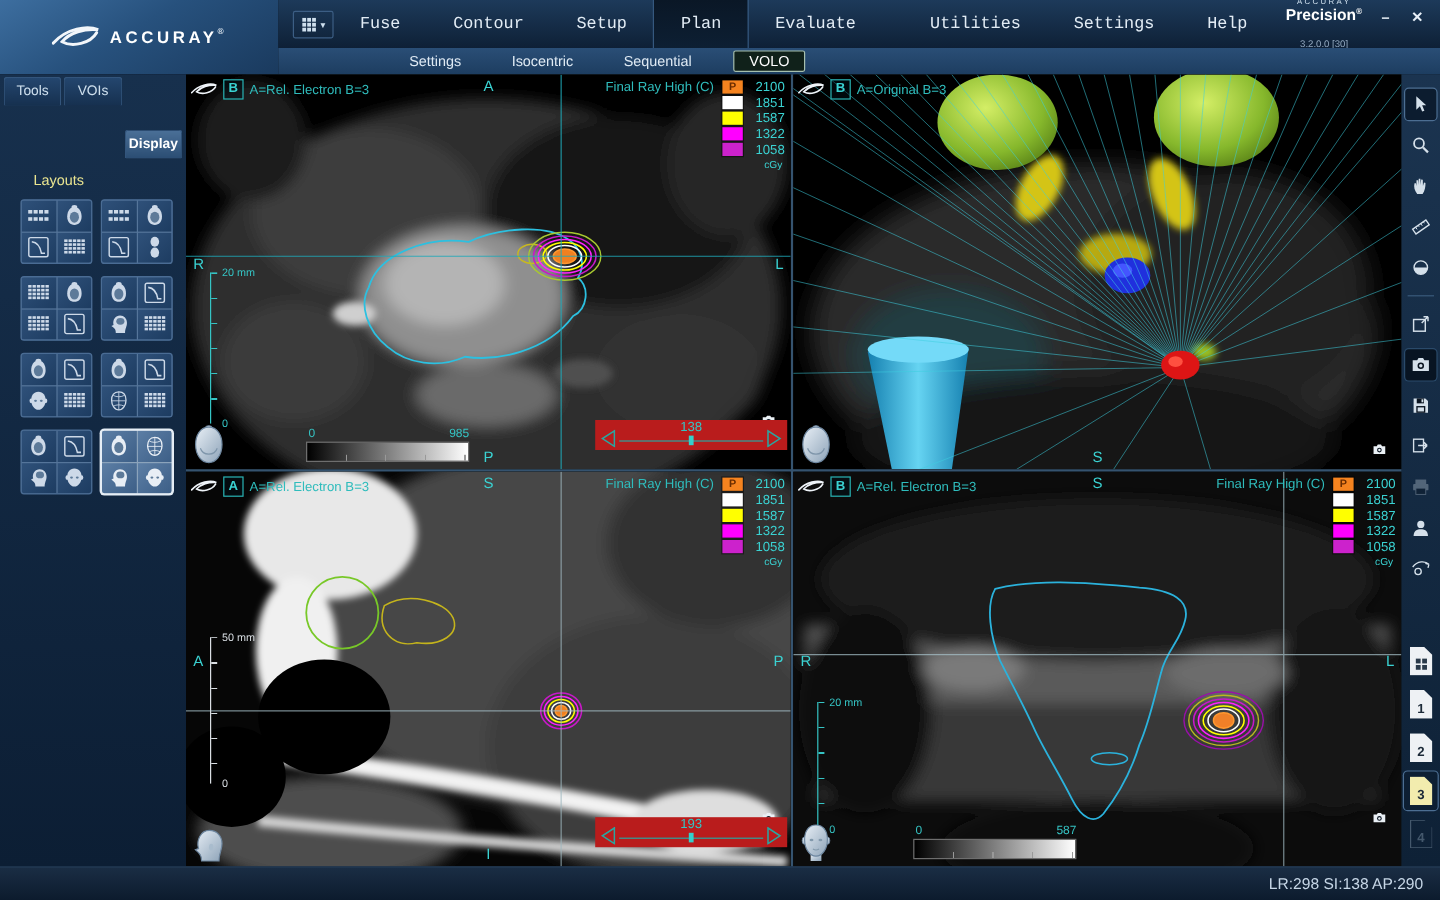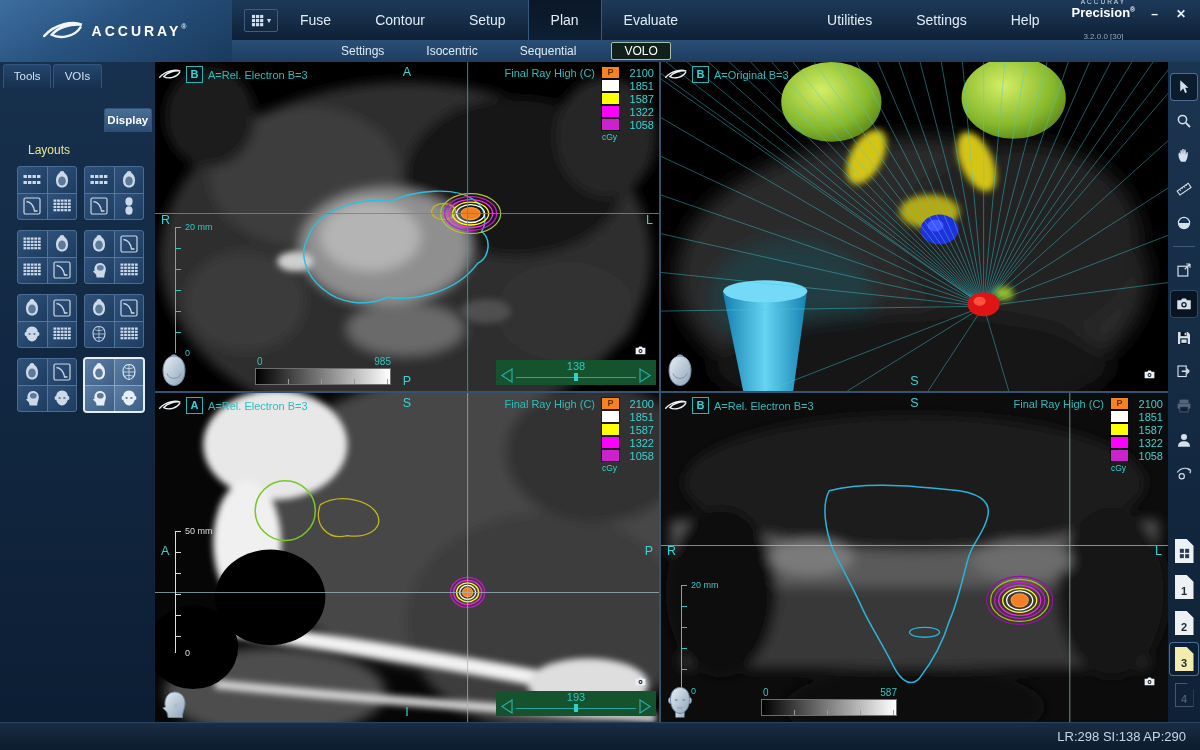--- a/index.html
+++ b/index.html
@@ -12,21 +12,21 @@
       display:flex;align-items:center;justify-content:center;gap:9px;border-bottom:1px solid #0c1c30;}
   .logo-swoosh{width:40px;height:20px;color:#f2f6fa;}
   .brand-text{color:#fff;font-size:14px;letter-spacing:3px;font-weight:bold;}
   .brand-reg{font-size:7px;vertical-align:top;color:#dfe8f0;}
   .menu-row{position:absolute;left:232px;top:0;width:968px;height:40px;
       background:linear-gradient(#1d3a5a,#0e2036);display:flex;align-items:center;}
   .grid-menu{margin-left:12px;display:flex;align-items:center;gap:3px;padding:4px 6px;
       border:1px solid #3c5e84;border-radius:2px;color:#cfe0ee;}
   .grid-menu svg{width:13px;height:13px;}
   .caret{font-size:8px;color:#cfe0ee;}
-  .menu-item{padding:0 22px;height:40px;line-height:40px;font-size:14px;color:#e2ecf5;cursor:default;}
+  .menu-item{padding:0 22px;height:40px;line-height:40px;font-size:14px;color:#e2ecf5;cursor:default;font-family:Liberation Mono, monospace;}
   .menu-item.active{background:linear-gradient(#0a1726,#0d1f33);
       border-left:1px solid #35587e;border-right:1px solid #35587e;}
   .spacer{flex:1}
   .product{text-align:center;margin:0 14px 0 10px;line-height:1;}
   .p-brand{display:block;font-size:6.5px;letter-spacing:2px;color:#cfe0ee;}
   .p-name{display:block;font-size:13px;font-weight:bold;color:#fff;margin-top:1px;}
   .p-name sup{font-size:7px;}
   .p-ver{display:block;font-size:8px;color:#93a9c0;margin-top:14px;}
   .win-btns{display:flex;gap:18px;margin:0 14px 12px 2px;color:#e8f0f8;font-size:12px;font-weight:bold;}
   .subrow{position:absolute;left:232px;top:40px;width:968px;height:22px;
@@ -67,41 +67,41 @@
   .o-left{left:6px;top:46%;}
   .o-right{right:6px;top:46%;}
   .o-bottom{bottom:3px;left:50%;transform:translateX(-50%);}
   .legend{position:absolute;top:4px;right:5px;display:flex;gap:7px;}
   .legend-title{color:#2fbcbc;font-size:11px;margin-top:1px;white-space:nowrap;}
   .legend-row{display:flex;align-items:center;gap:5px;height:13px;justify-content:flex-end;}
   .chip{width:17px;height:11px;position:relative;box-shadow:0 0 0 1px rgba(0,0,0,.45);}
   .chip i{position:absolute;inset:0;font-style:normal;font-size:9px;line-height:11px;
       text-align:center;color:#6b2d00;font-weight:bold;}
   .legend-val{color:#3ad2d2;font-size:11px;min-width:30px;text-align:right;}
-  .legend-unit{display:block;color:#3ad2d2;font-size:8.5px;padding-right:2px;margin-top:1px;}
+  .legend-unit{display:block;text-align:right;color:#3ad2d2;font-size:8.5px;padding-right:2px;margin-top:1px;}
   .vruler{position:absolute;left:20px;width:44px;color:#35c4c4;font-size:9px;
       border-left:1px solid currentColor;
       background-image:repeating-linear-gradient(to bottom,currentColor 0 1px,transparent 1px 21px);
       background-size:5px 100%;background-repeat:no-repeat;}
   .vruler .vr-top{position:absolute;top:-5px;left:9px;white-space:nowrap;}
   .vruler .vr-bot{position:absolute;bottom:-5px;left:9px;}
   .vruler.white{color:#d9dee3;}
   .vp-tl .vruler{top:165px;height:126px;}
   .vp-bl .vruler{top:138px;height:122px;}
   .vp-br .vruler{top:192px;height:106px;}
   .graybar{position:absolute;left:100px;bottom:6px;width:136px;height:27px;font-size:10px;color:#35c4c4;}
   .gb-min{position:absolute;left:2px;top:-2px;}
   .gb-max{position:absolute;right:0;top:-2px;}
   .gb-bar{position:absolute;left:0;bottom:0;width:134px;height:15px;
       background:linear-gradient(to right,#000 0%,#fff 100%);border:1px solid #6e6e6e;}
   .gb-bar::after{content:"";position:absolute;left:0;bottom:0;width:100%;height:5px;
       background:repeating-linear-gradient(to right,transparent 0 32px,#999 32px 33px);}
   .cam{position:absolute;right:10px;bottom:34px;width:17px;height:13px;color:#eaf0f5;}
   .vp-tr .cam{bottom:10px;}
-  .slider{position:absolute;right:3px;bottom:6px;width:160px;height:25px;background:#14532d;}
+  .slider{position:absolute;right:3px;bottom:16px;width:160px;height:25px;background:#b91c1c;}
   .sl-val{position:absolute;left:50%;transform:translateX(-50%);top:0;color:#35c4c4;font-size:11px;}
   .sl-line{position:absolute;left:20px;right:20px;bottom:7px;height:1px;background:#2aa5a0;}
   .sl-thumb{position:absolute;left:49%;bottom:4px;width:4px;height:8px;background:#35d0cb;}
   .sl-arrow{position:absolute;bottom:2px;width:13px;height:15px;fill:none;stroke:#2aa5a0;stroke-width:1.3;}
   .sl-arrow.left{left:4px;}
   .sl-arrow.right{right:4px;}
   .headico{position:absolute;left:4px;bottom:2px;width:30px;height:37px;}
   #beamlines line{stroke:#3ecfe0;stroke-width:.8;opacity:.55;}
   
   .right-toolbar{position:absolute;left:1168px;top:62px;width:32px;height:660px;

